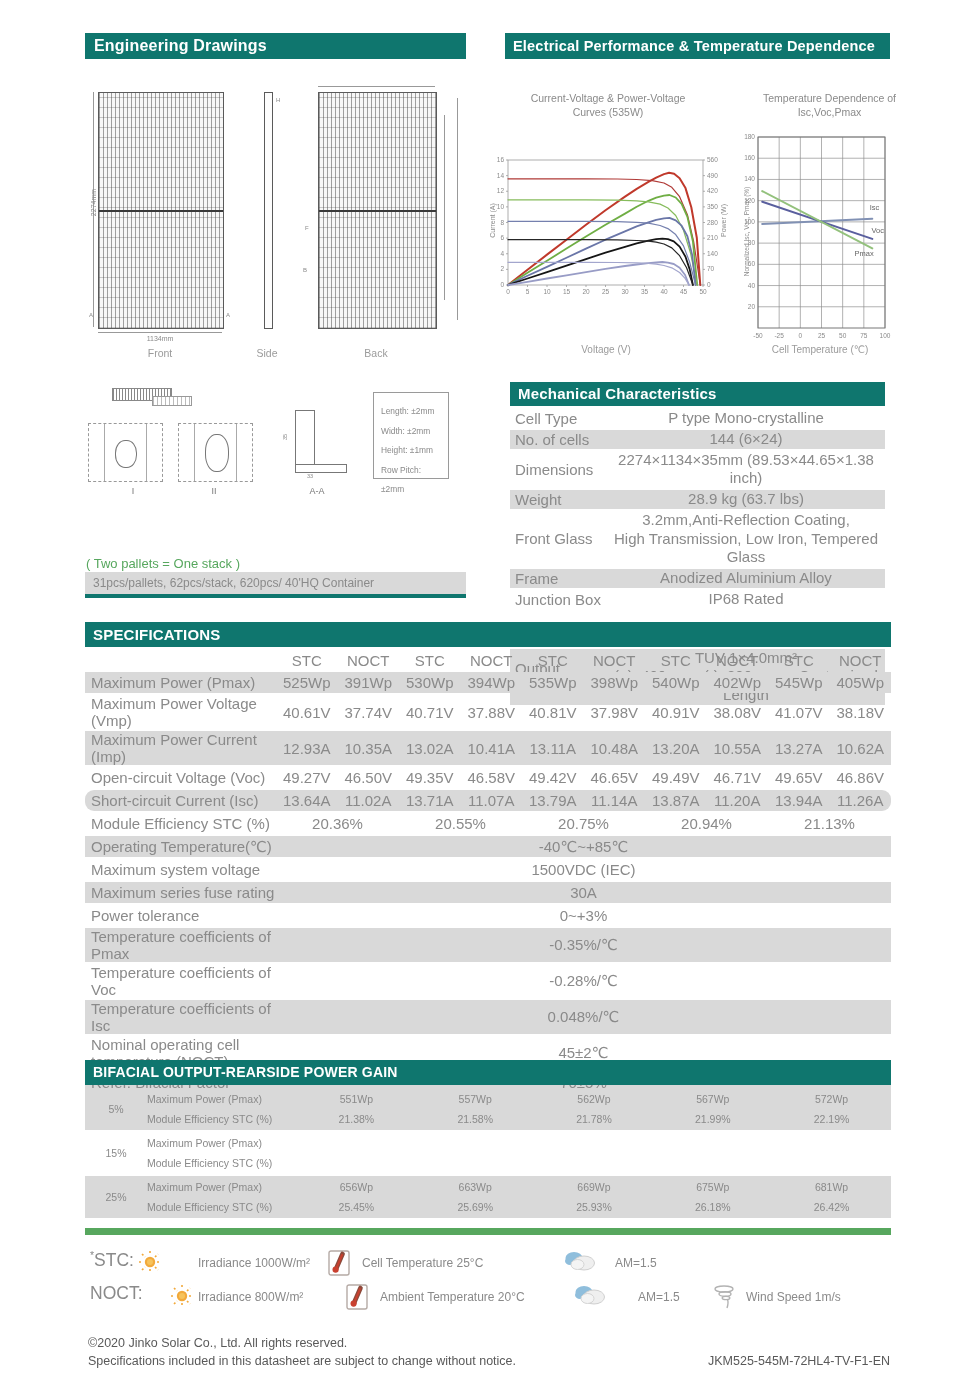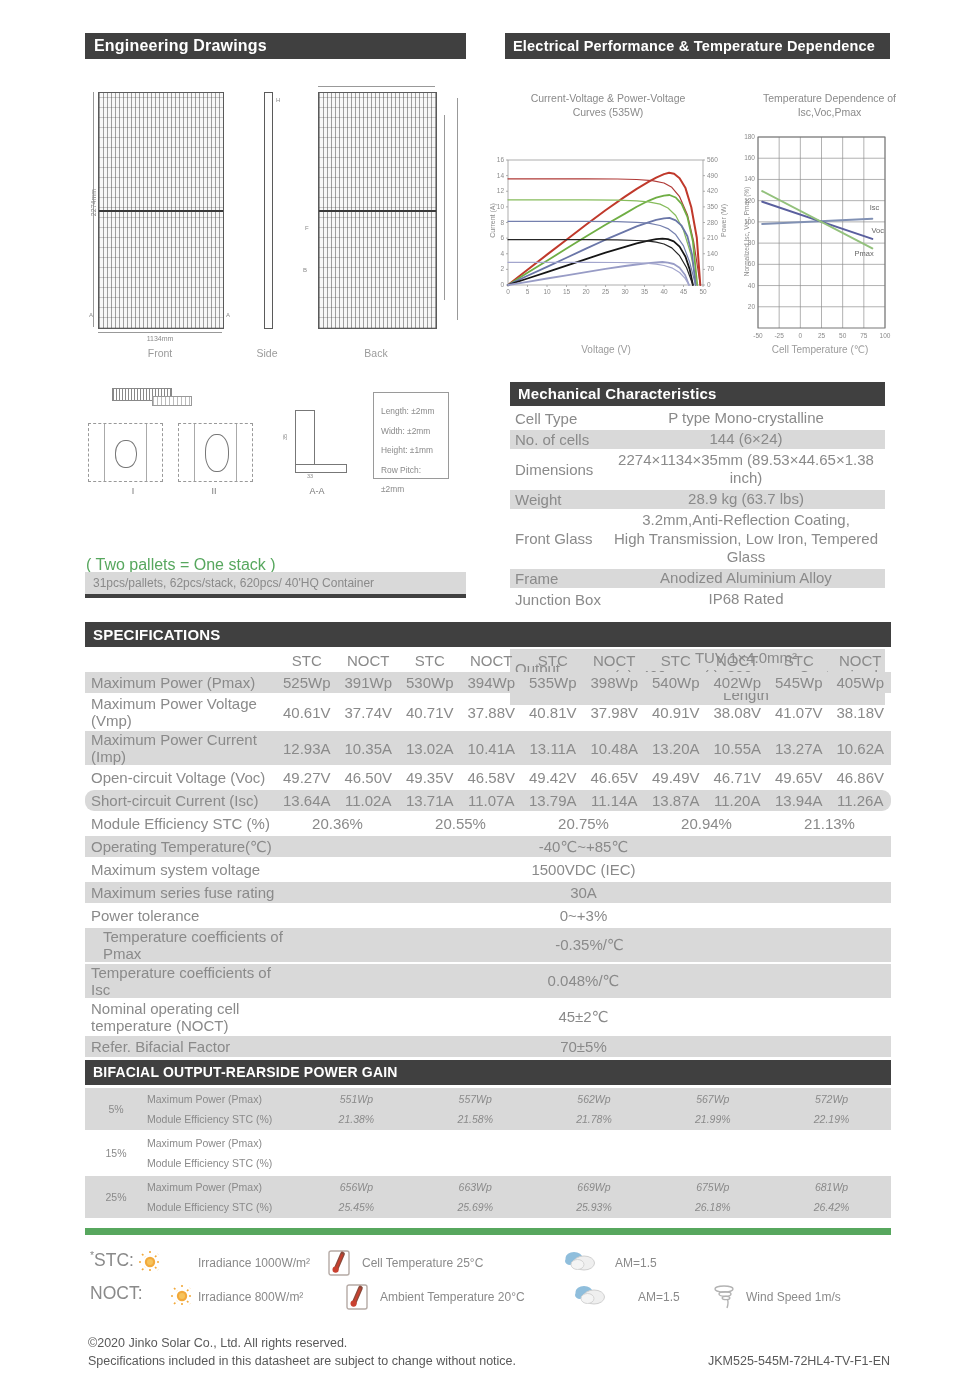--- a/index.html
+++ b/index.html
@@ -1,19 +1,19 @@
 <!DOCTYPE html>
 <html><head>
 <meta charset="utf-8">
 <style>
   html,body{margin:0;padding:0;background:#fff;}
   body{font-family:"Liberation Sans","DejaVu Sans",sans-serif;}
   #page{position:relative;width:977px;height:1390px;background:#fff;overflow:hidden;}
   .abs{position:absolute;}
-  .ghead{position:absolute;background:#404040;color:#fff;font-weight:bold;letter-spacing:.2px;}
+  .ghead{position:absolute;background:#0f766e;color:#fff;font-weight:bold;letter-spacing:.2px;}
   .gtxt{color:#57A75E;}
   .vlabel{position:absolute;transform:rotate(-90deg);color:#8a8a8a;text-align:center;}
   
   .panel{position:absolute;border:1px solid #5a5a5a;background-color:#f7f7f7;
     background-image:
       repeating-linear-gradient(90deg, rgba(70,70,70,.5) 0px, rgba(70,70,70,.5) .6px, transparent .6px, transparent 4px),
       repeating-linear-gradient(0deg, rgba(70,70,70,.28) 0px, rgba(70,70,70,.28) .6px, transparent .6px, transparent 10px);}
   .panel .midline{position:absolute;left:0;right:0;top:50%;height:2px;background:#3a3a3a;margin-top:-1px;}
   .dimline-h{position:absolute;height:1px;background:#999;}
   .dimline-v{position:absolute;width:1px;background:#999;}
@@ -27,21 +27,21 @@
   .spec-label{width:191px;padding-left:6px;box-sizing:border-box;}
   .spec-col{width:123px;display:flex;}
   .spec-col span{flex:1;text-align:center;}
   .spec-col.single{display:block;text-align:center;}
   .spec-full{flex:1;text-align:center;}
   .bif-group{display:flex;margin-bottom:2px;color:#8a8a8a;font-size:10.5px;min-height:42px;align-items:center;}
   .bif-group.shaded{background:#D9D9D9;}
   .bif-gain{width:62px;text-align:center;}
   .bif-labels{width:150px;}
   .bif-labels div{line-height:20px;}
-  .bif-vals{flex:1;font-style:italic;}
+  .bif-vals{flex:1;}
   .bif-line{display:flex;line-height:20px;}
   .bif-line span{flex:1;text-align:center;}
   
   .dashbox{position:absolute;border:1px dashed #999;background:#fff;}
   .dashbox .vline{position:absolute;top:0;bottom:0;width:1px;background:#aaa;}
   .oval{position:absolute;border:1.2px solid #777;border-radius:46%;background:#fff;}
   .tolbox{position:absolute;border:1px solid #9a9a9a;font-size:8.4px;color:#8a8a8a;padding:9px 7px;box-sizing:border-box;}
   .tolbox div{line-height:19.5px;}
   
   .legend-item{position:absolute;white-space:nowrap;color:#8a8a8a;font-size:12px;top:4px;}
@@ -287,21 +287,21 @@
   <div class="abs" style="left:184px;top:486px;width:60px;text-align:center;font-size:9px;color:#777;">II</div>
   <div class="abs" style="left:287px;top:486px;width:60px;text-align:center;font-size:9px;color:#777;">A-A</div>
   <div class="tolbox" id="tol-box" style="left:373px;top:392px;width:76px;height:87px;">
       <div>Length: ±2mm</div>
       <div>Width: ±2mm</div>
       <div>Height: ±1mm</div>
       <div>Row Pitch: ±2mm</div>
     </div>
 
   <div class="ghead" style="left:85px;top:524px;width:381px;height:26px;line-height:26px;font-size:16px;box-sizing:border-box;margin-top:48px;">Packaging Configuration</div>
-  <div class="abs gtxt" style="left:86px;top:556px;font-size:16px;">( Two pallets = One stack )</div>
+  <div class="abs gtxt" style="left:86px;top:556px;font-size:13px;">( Two pallets = One stack )</div>
   <div class="abs" style="left:85px;top:572px;width:381px;height:22px;line-height:22px;background:#D9D9D9;color:#8a8a8a;font-size:12px;padding-left:8px;box-sizing:border-box;">31pcs/pallets, 62pcs/stack, 620pcs/ 40'HQ Container</div>
 
   <div class="ghead" style="left:85px;top:622px;width:806px;height:25px;line-height:25px;padding-left:8px;font-size:15px;box-sizing:border-box;">SPECIFICATIONS</div>
   <div class="abs" id="spec-table" style="left:85px;top:650px;width:806px;">
       <div class="trow" style="min-height: 20px;">
         <div class="spec-label"></div>
         <div class="spec-col">
           <span>STC</span>
           <span>NOCT</span>
         </div>
@@ -454,23 +454,27 @@
         <div class="spec-full">1500VDC (IEC)</div>
       </div>
       <div class="trow shaded" style="min-height: 21px;">
         <div class="spec-label">Maximum series fuse rating</div>
         <div class="spec-full">30A</div>
       </div>
       <div class="trow" style="min-height: 21px;">
         <div class="spec-label">Power tolerance</div>
         <div class="spec-full">0~+3%</div>
       </div>
-      <div class="trow shaded" style="min-height: 21px; padding-left: 12px;">
+      <div class="trow shaded" style="min-height: 21px;">
         <div class="spec-label">Temperature coefficients of Pmax</div>
         <div class="spec-full">-0.35%/℃</div>
+      </div>
+      <div class="trow" style="min-height: 21px;">
+        <div class="spec-label">Temperature coefficients of Voc</div>
+        <div class="spec-full">-0.28%/℃</div>
       </div>
       <div class="trow shaded" style="min-height: 21px;">
         <div class="spec-label">Temperature coefficients of Isc</div>
         <div class="spec-full">0.048%/℃</div>
       </div>
       <div class="trow" style="min-height: 21px;">
         <div class="spec-label">Nominal operating cell temperature  (NOCT)</div>
         <div class="spec-full">45±2℃</div>
       </div>
       <div class="trow shaded" style="min-height: 21px;">

